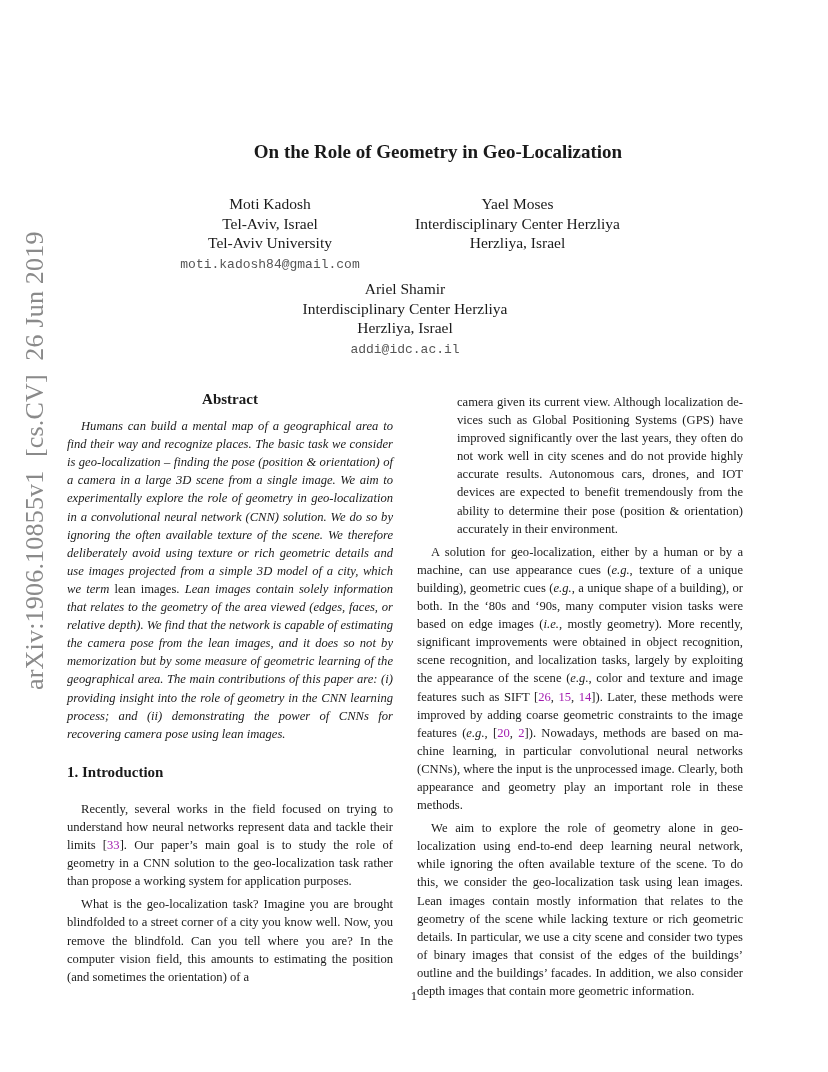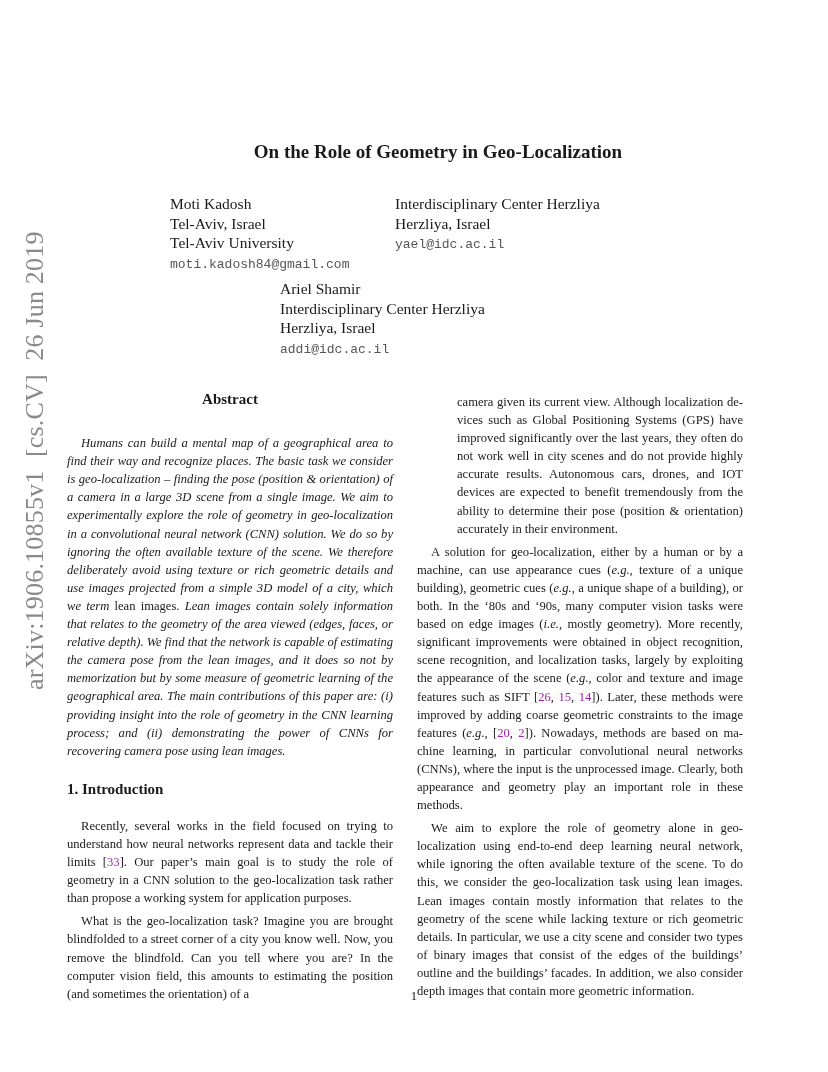--- a/index.html
+++ b/index.html
@@ -10,36 +10,36 @@
     .arxiv-stamp {
       position: absolute; left: 20px; top: 690px;
       transform: rotate(-90deg); transform-origin: 0 0;
       font-size: 26px; color: #8a8a8a; white-space: pre; letter-spacing: 0.2px;
     }
     .title {
       position: absolute; left: 0; width: 828px; top: 141px; text-align: center;
       font-size: 19px; font-weight: bold; padding-left: 24px;
     }
     .author {
-      position: absolute; font-size: 15.5px; line-height: 19.5px;
+      position: absolute; text-align: center; font-size: 15.5px; line-height: 19.5px;
     }
     .author .line { display: block; }
     .author .email {
       display: block; font-family: "Liberation Mono", "DejaVu Sans Mono", monospace;
       font-size: 13px; color: #555; margin-top: 2px;
     }
     .a1 { left: 170px; width: 200px; top: 194px; }
     .a2 { left: 395px; width: 245px; top: 194px; }
     .a3 { left: 280px; width: 250px; top: 279px; }
 
     .col { position: absolute; top: 390px; width: 326px; font-size: 12.6px; line-height: 18.1px; text-align: justify; hyphens: manual; }
     .col-left { left: 67px; }
     .col-right { left: 417px; top: 393px; }
     .section-heading { font-weight: bold; font-size: 15px; }
-    .abs-heading { text-align: center; margin: 0 0 26px 0; }
+    .abs-heading { text-align: center; margin: 0 0 9px 0; }
     .intro-heading { margin: 20px 0 19px 0; }
     p { margin: 0; text-indent: 14px; }
     p + p { margin-top: 5px; }
     .abstract p { font-style: italic; }
     .no-indent { text-indent: 0; margin-left: 40px; }
     .cite { color: #a21caf; }
     .upright { font-style: normal; }
     .page-num { position: absolute; top: 989px; left: 0; width: 828px; text-align: center; font-size: 12.6px; }
   </style>
 </head>
@@ -49,23 +49,23 @@
 
 <div class="title">On the Role of Geometry in Geo-Localization</div>
 
 <div class="author a1">
   <span class="line">Moti Kadosh</span>
   <span class="line">Tel-Aviv, Israel</span>
   <span class="line">Tel-Aviv University</span>
   <span class="email">moti.kadosh84@gmail.com</span>
 </div>
 <div class="author a2">
+  <span class="line">Yael Moses</span>
   <span class="line">Interdisciplinary Center Herzliya</span>
   <span class="line">Herzliya, Israel</span>
-  <span class="email">yael@idc.ac.il</span>
 </div>
 <div class="author a3">
   <span class="line">Ariel Shamir</span>
   <span class="line">Interdisciplinary Center Herzliya</span>
   <span class="line">Herzliya, Israel</span>
   <span class="email">addi@idc.ac.il</span>
 </div>
 
 <div class="col col-left">
   <div class="section-heading abs-heading">Abstract</div>

